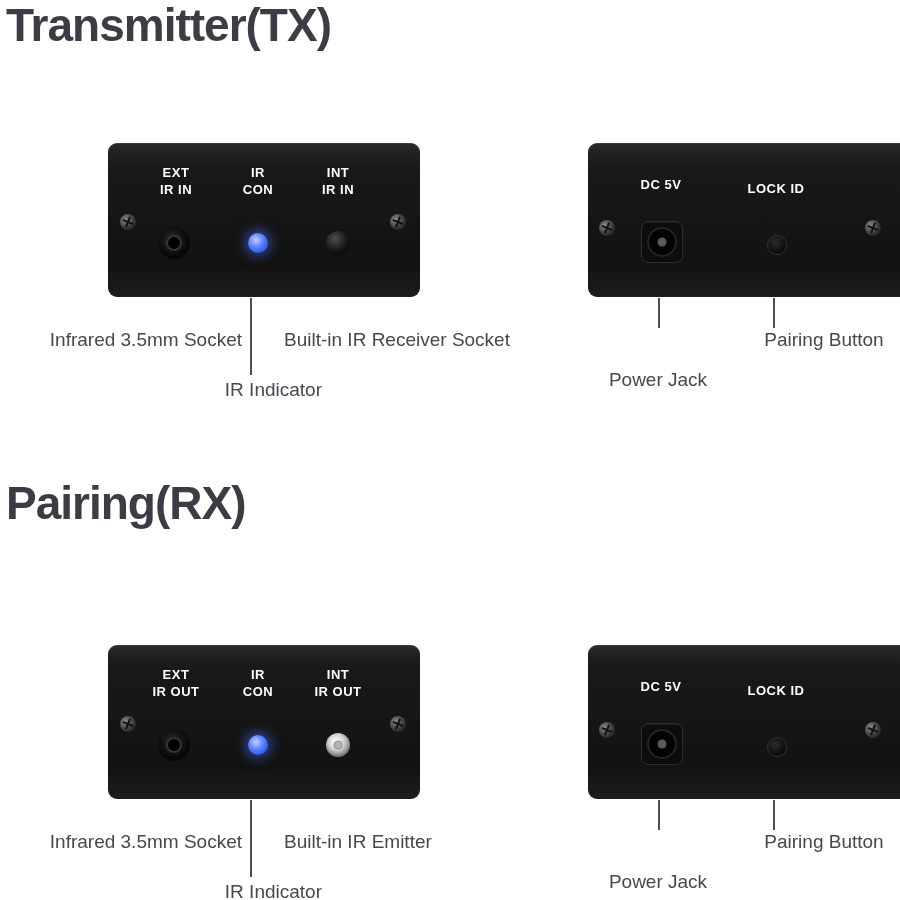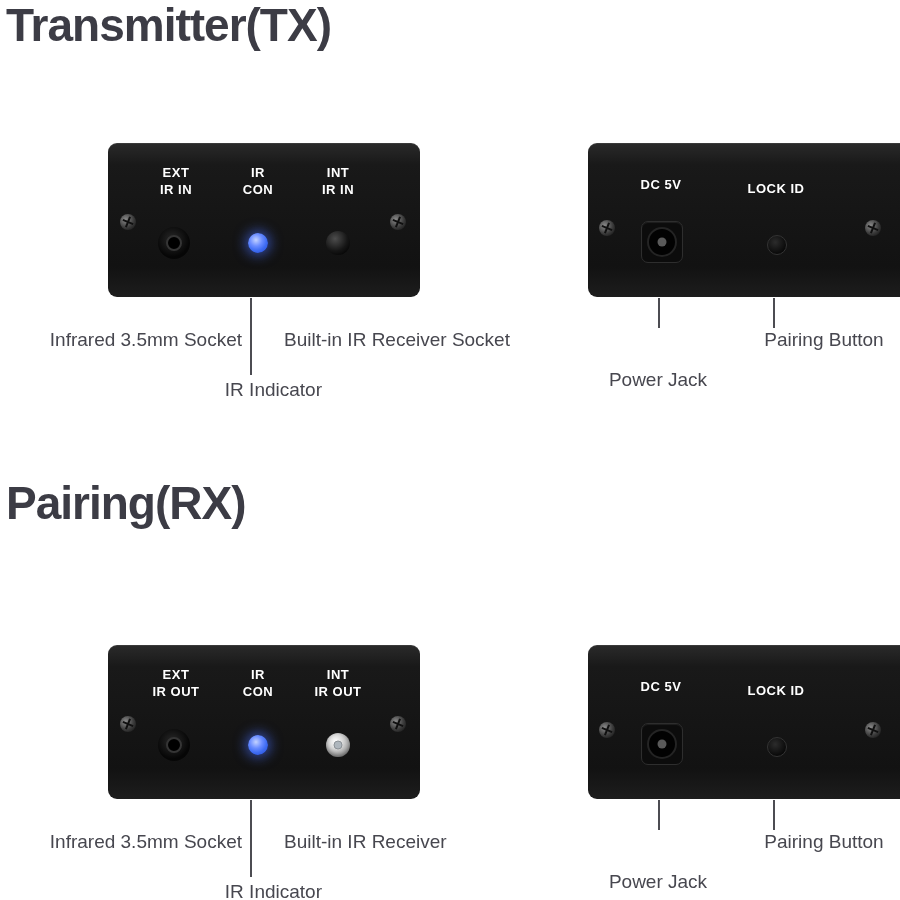--- a/index.html
+++ b/index.html
@@ -138,19 +138,19 @@
       <div class="bk-label bk-dc">DC 5V</div>
       <div class="bk-label bk-lock">LOCK ID</div>
       <div class="jack"></div>
       <div class="pair-btn"></div>
     </div>
 
     <div class="cline cl-mid"></div>
     <div class="cline cl-power"></div>
     <div class="cline cl-pair"></div>
     <div class="clabel lb-socket">Infrared 3.5mm Socket</div>
-    <div class="clabel lb-mid">Built-in IR Receiver</div>
+    <div class="clabel lb-mid">Built-in IR Emitter</div>
     <div class="clabel lb-ind">IR Indicator</div>
     <div class="clabel lb-power">Power Jack</div>
     <div class="clabel lb-pair">Pairing Button</div>
   </div>
 
 </div>
 
 </body></html>

